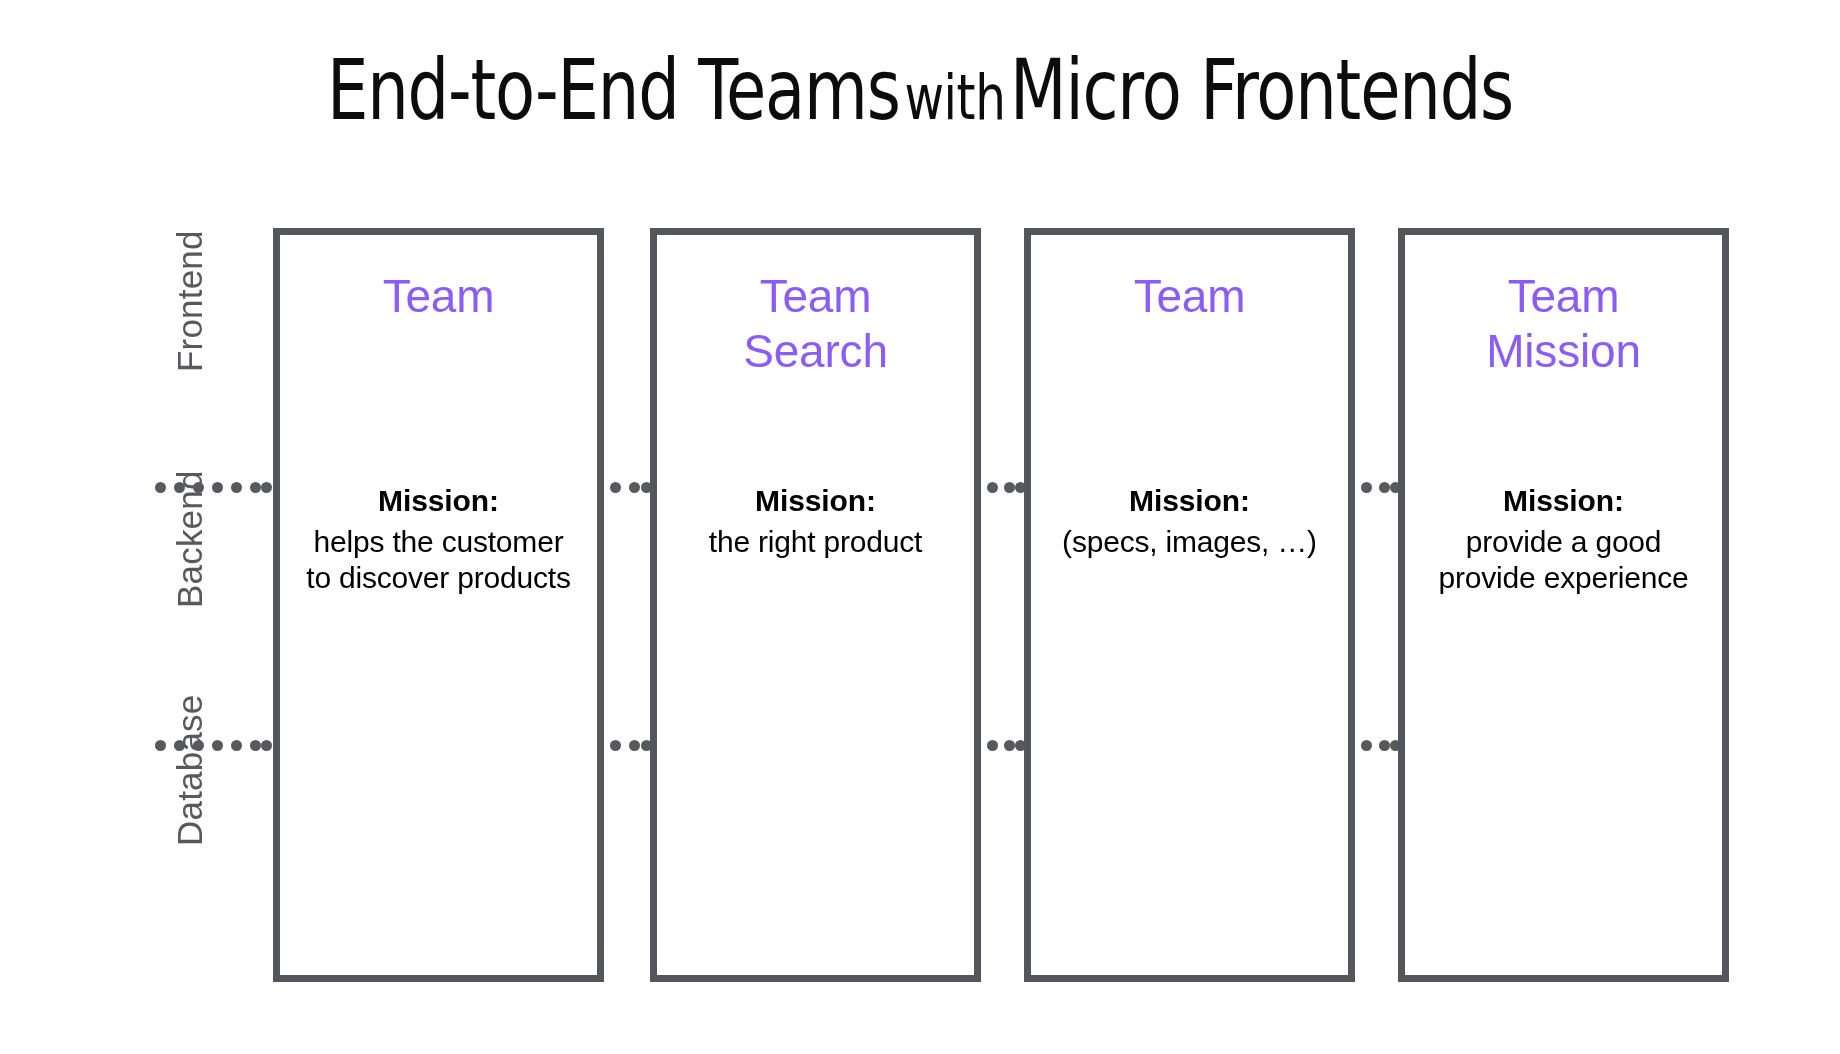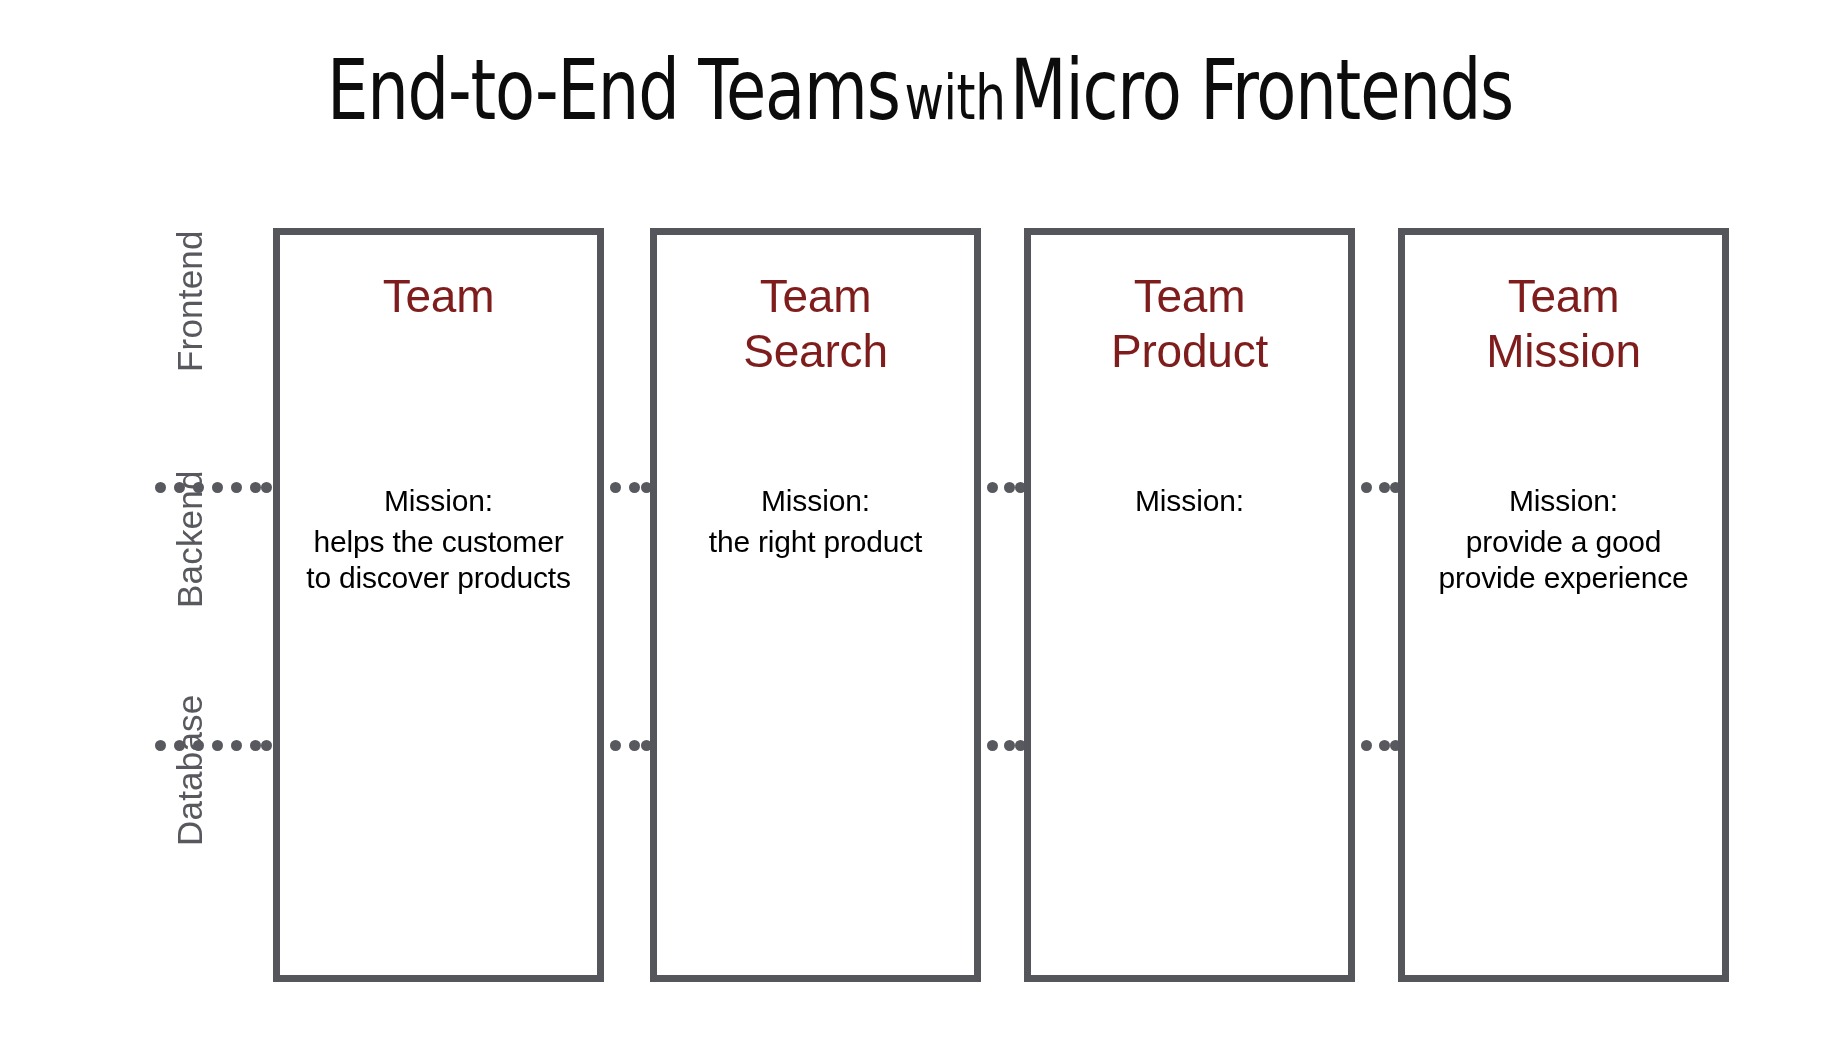--- a/index.html
+++ b/index.html
@@ -79,41 +79,41 @@
     border: 7px solid #54565c;
     background: #ffffff;
   }
 
   .team-title {
     position: absolute;
     left: 0;
     right: 0;
     top: 34px;
     text-align: center;
-    color: #7f1d1d;
+    color: #8b5cf6;
     font-size: 46px;
     font-weight: 400;
     line-height: 1.20;
     letter-spacing: -0.2px;
   }
   .team-title .tt-line { display: block; }
 
   .mission-block {
     position: absolute;
     left: -6px;
     right: -6px;
     top: 248px;
     text-align: center;
     color: #000000;
     font-size: 30px;
     line-height: 1.20;
   }
   .mission-label {
     display: block;
-    font-weight: 400;
+    font-weight: 700;
     letter-spacing: -0.1px;
     margin-bottom: 5px;
   }
   .mission-line {
     display: block;
     font-weight: 400;
     letter-spacing: -0.2px;
     text-align: center;
   }
 </style>
@@ -192,24 +192,24 @@
     </div>
     <div class="mission-block">
       <span class="mission-label">Mission:</span>
       <span class="mission-line">the right product</span>
     </div>
   </div>
 
   <div class="team-box" style="left:1024px; width:331px;">
     <div class="team-title">
       <span class="tt-line">Team</span>
-      <span class="tt-line">Product</span>
-    </div>
-    <div class="mission-block">
-      <span class="mission-label">Mission:</span>
+    </div>
+    <div class="mission-block">
+      <span class="mission-label">Mission:</span>
+      <span class="mission-line">(specs, images, …)</span>
     </div>
   </div>
 
   <div class="team-box" style="left:1398px; width:331px;">
     <div class="team-title">
       <span class="tt-line">Team</span>
       <span class="tt-line">Mission</span>
     </div>
     <div class="mission-block">
       <span class="mission-label">Mission:</span>

